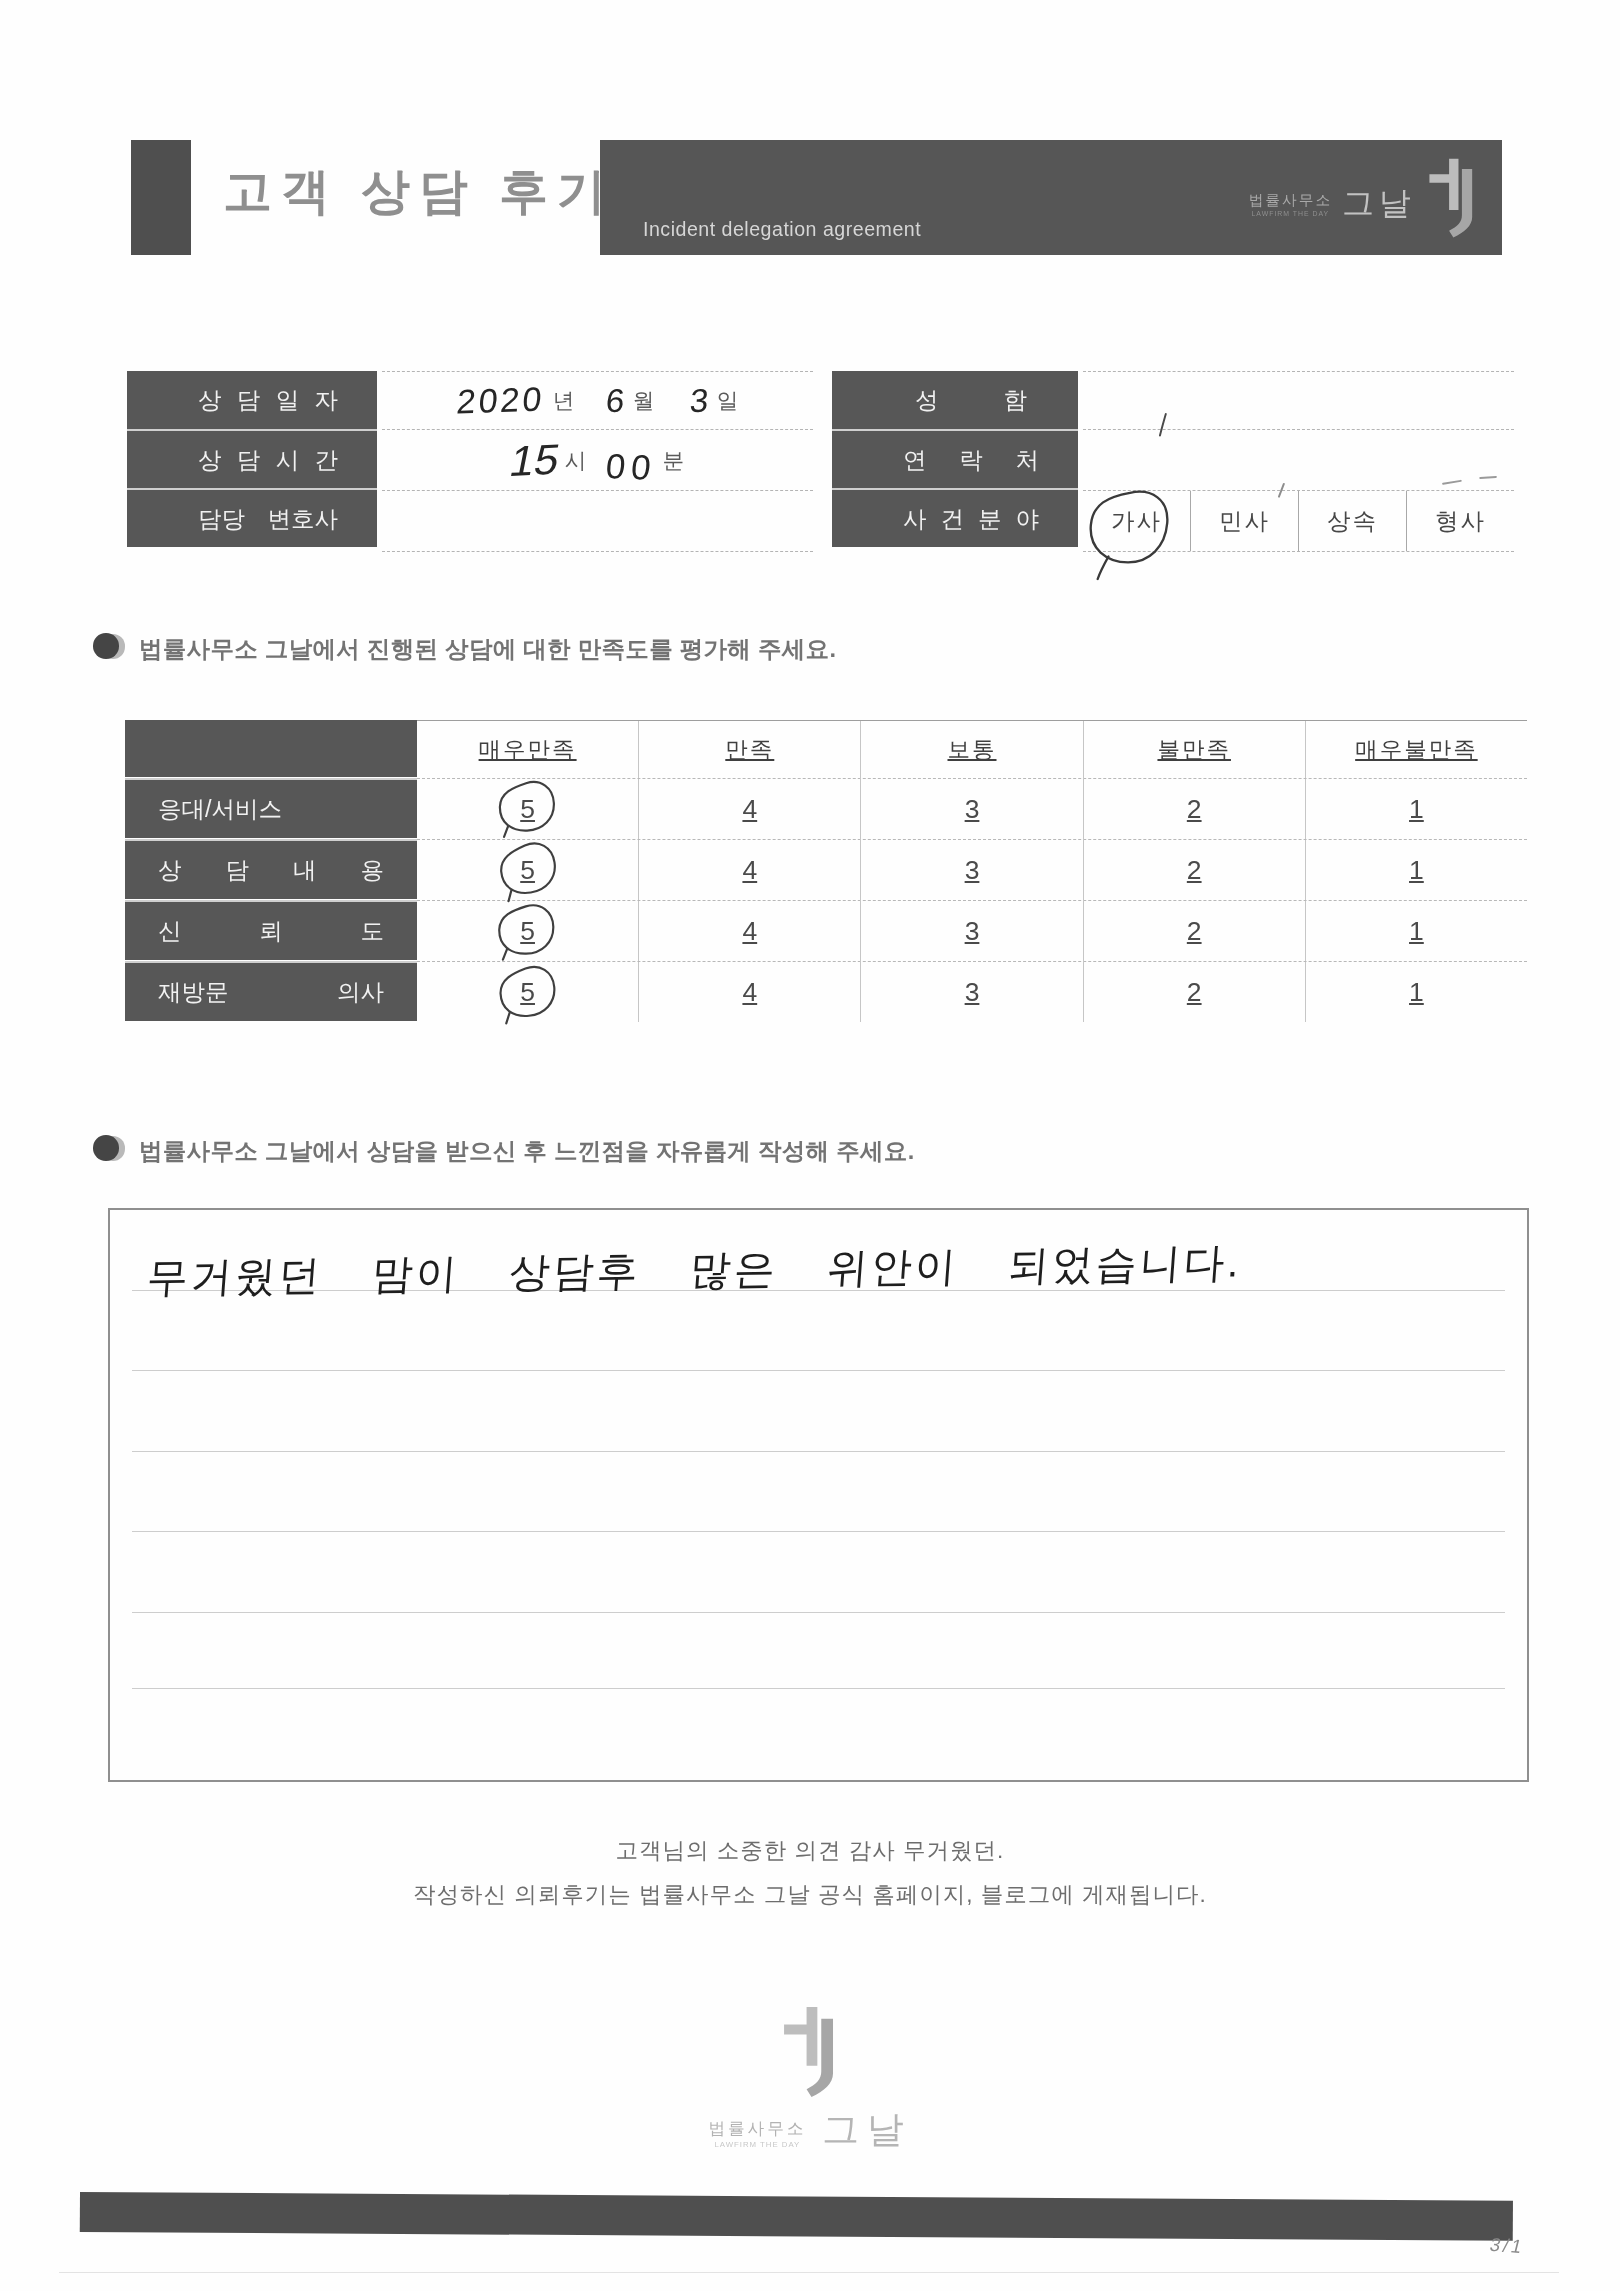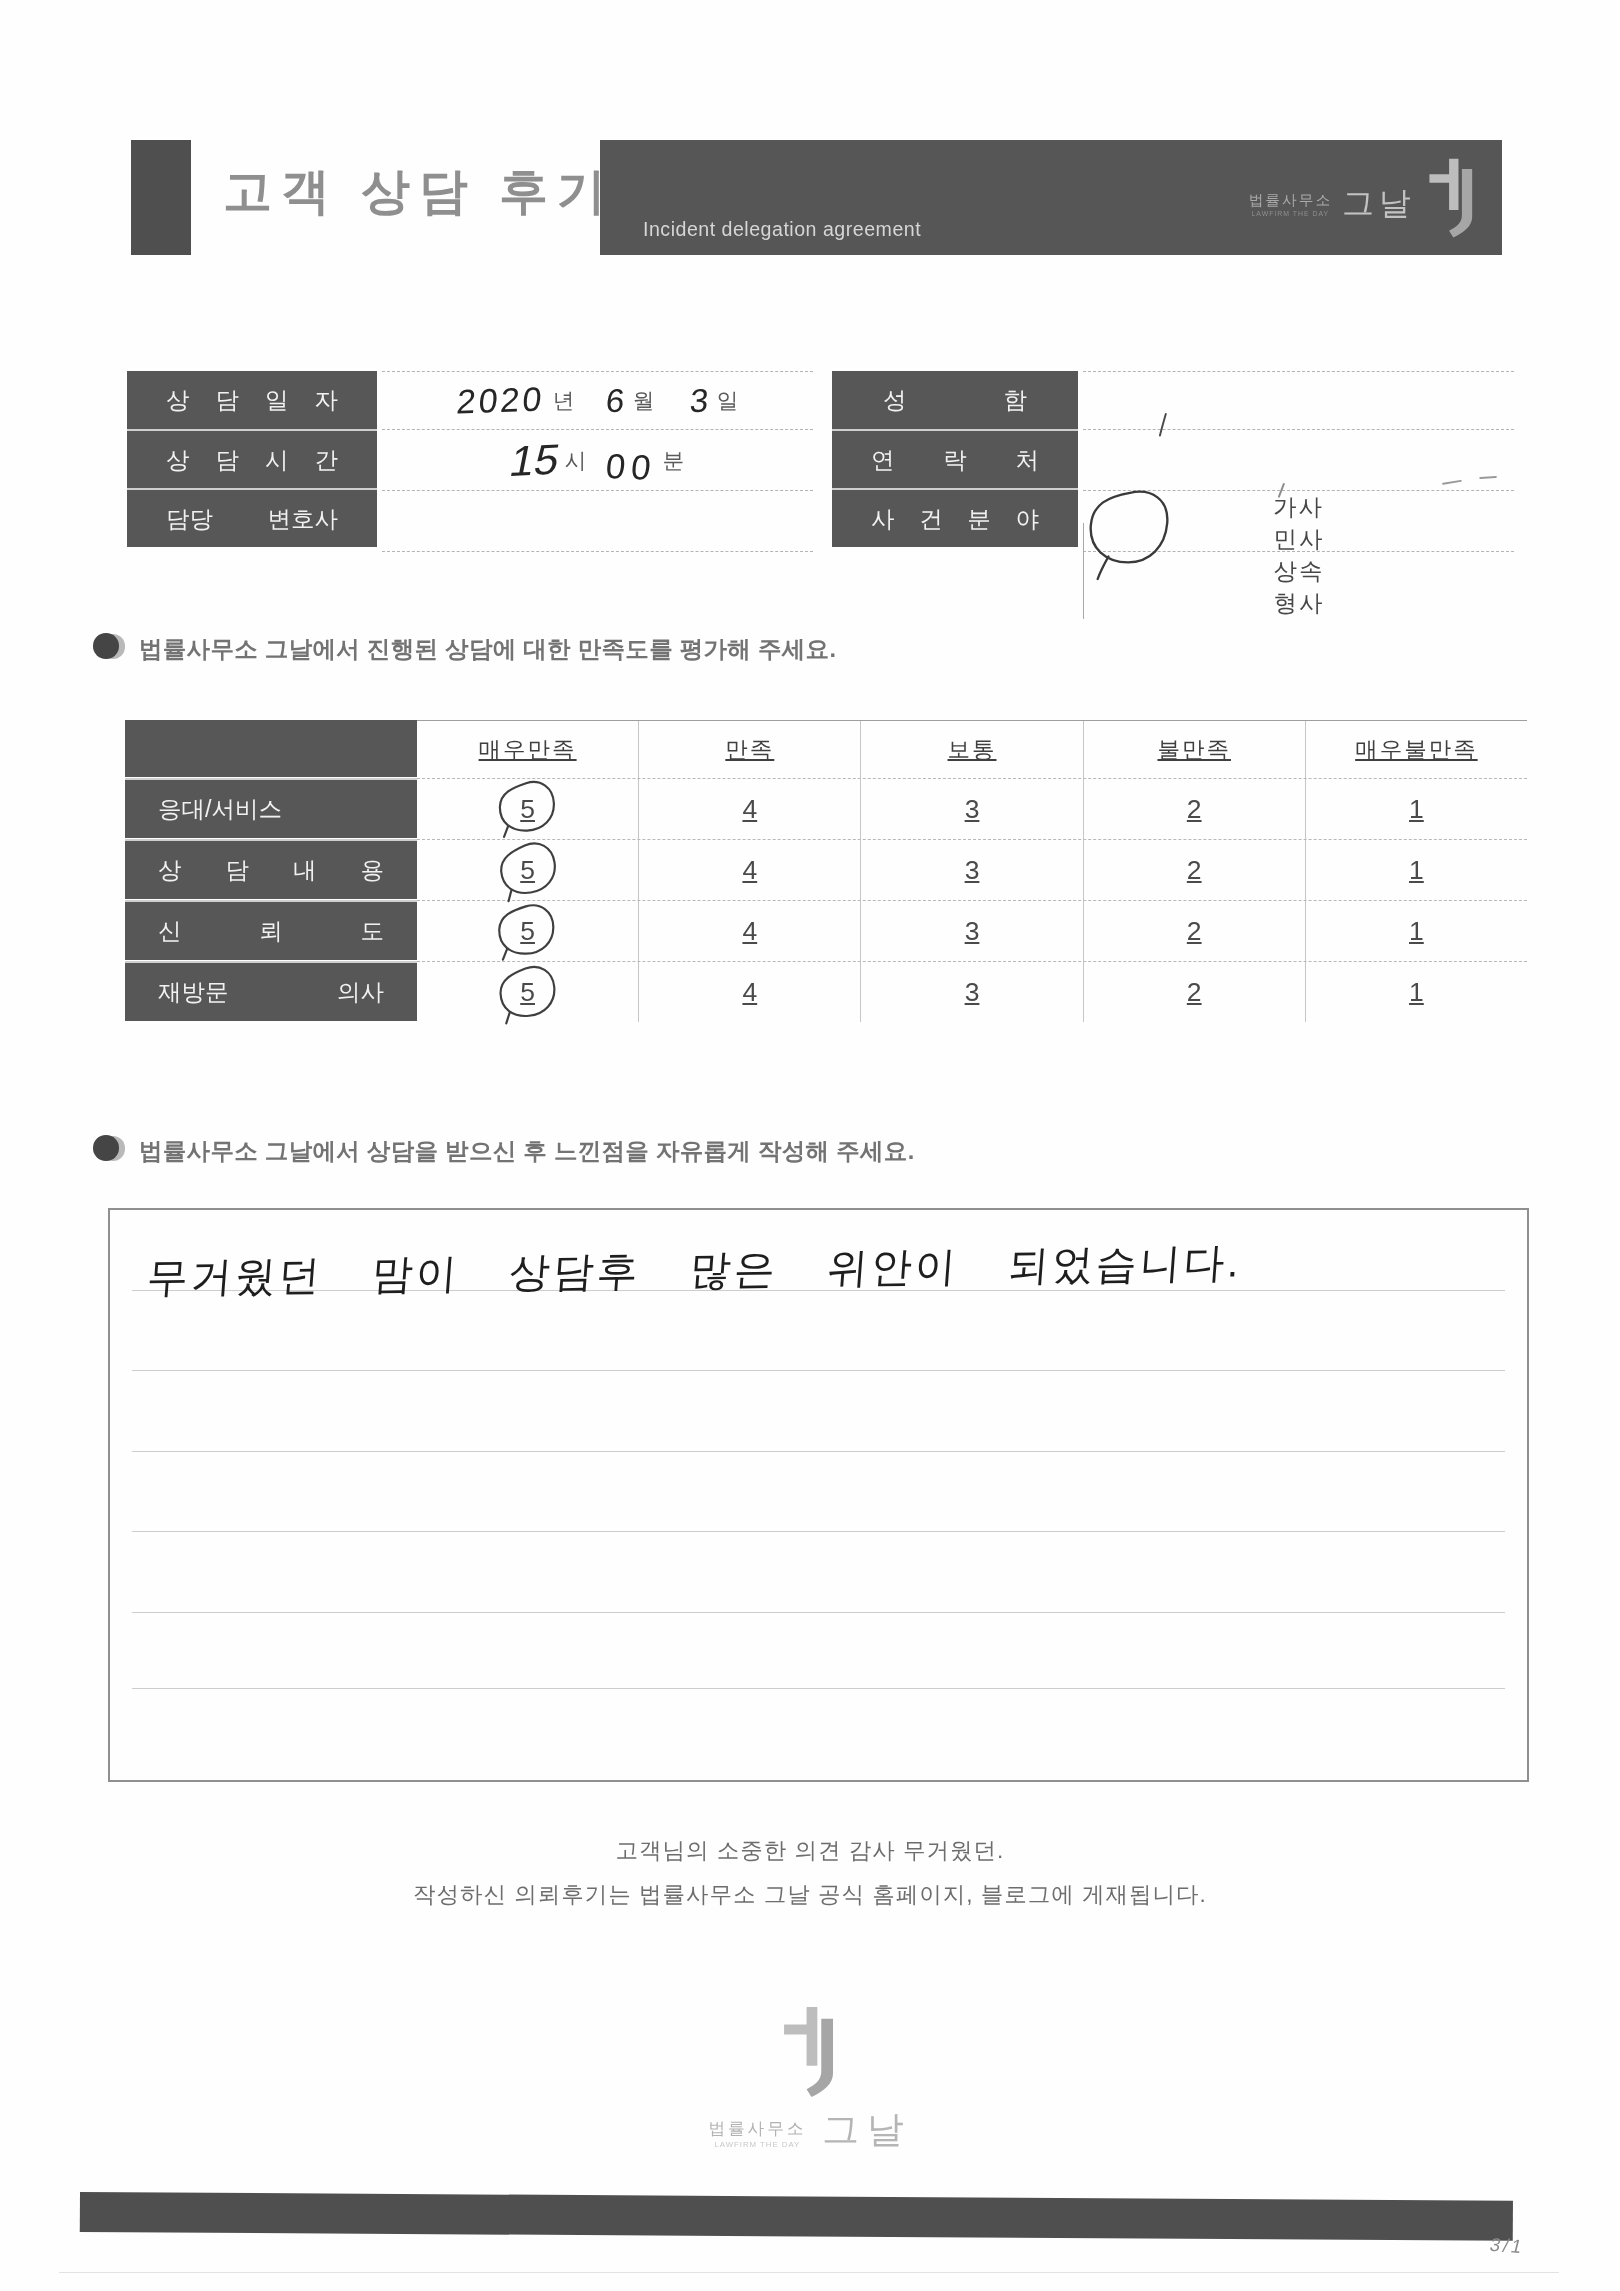--- a/index.html
+++ b/index.html
@@ -24,34 +24,34 @@
   .logo-firm{color:#a9a9a9;font-size:14.7px;letter-spacing:2px;}
   .logo-firm-sub{color:#8f8f8f;font-size:6.9px;letter-spacing:1px;margin-top:2.9px;}
   .logo-brand{color:#c2c2c2;font-size:32px;letter-spacing:4.9px;font-weight:400;margin-top:9.8px;}
   
   .info-label-col{position:absolute;width:250px;}
   .info-label-cell{
     background:#575757;color:#f1f1f1;font-size:23.5px;display:flex;align-items:center;
     box-sizing:border-box;padding:0 39px;
   }
   .info-label-cell + .info-label-cell{border-top:2px solid #cfcfcf;}
-  .info-label-text{width:100%;text-align:justify;text-align-last:justify;white-space:normal;}
+  .info-label-text{width:100%;text-align:justify;text-align-last:justify;white-space:normal;margin-left:32px;}
   .info-values{position:absolute;width:431px;}
   .info-value-row{
     box-sizing:border-box;border-bottom:1px dashed #b4b4b4;position:relative;
     display:flex;align-items:center;justify-content:center;
   }
   .info-values .info-value-row:first-child{border-top:1px dashed #b4b4b4;}
   .unit{color:#5a5a5a;font-size:21.6px;}
   .hw{display:inline-block;color:#262626;transform:skewX(-7deg) rotate(-2deg);}
   .hw-year{font-size:34px;letter-spacing:2.9px;}
   .hw-md{font-size:33px;}
   .hw-hour{font-size:43px;transform:skewX(-14deg) rotate(-3deg);}
   .hw-min{font-size:35px;letter-spacing:5.9px;transform:skewX(-4deg) rotate(2deg);position:relative;top:6.9px;}
-  .case-cells{display:flex;width:100%;height:100%;flex-direction:column;}
+  .case-cells{display:flex;width:100%;height:100%;}
   .case-cell{
     flex:1;display:flex;align-items:center;justify-content:center;font-size:23.5px;color:#474747;
     letter-spacing:2px;position:relative;
   }
   .case-cell + .case-cell{border-left:1px solid #a8a8a8;}
   
   .bullet{position:absolute;width:33px;height:26.5px;}
   .bullet i{position:absolute;display:block;border-radius:50%;}
   .bullet .b-light{left:7.8px;top:1px;width:24.5px;height:24.5px;background:#b9b9b9;}
   .bullet .b-dark{left:0;top:0;width:25.5px;height:25.5px;background:#454545;}

